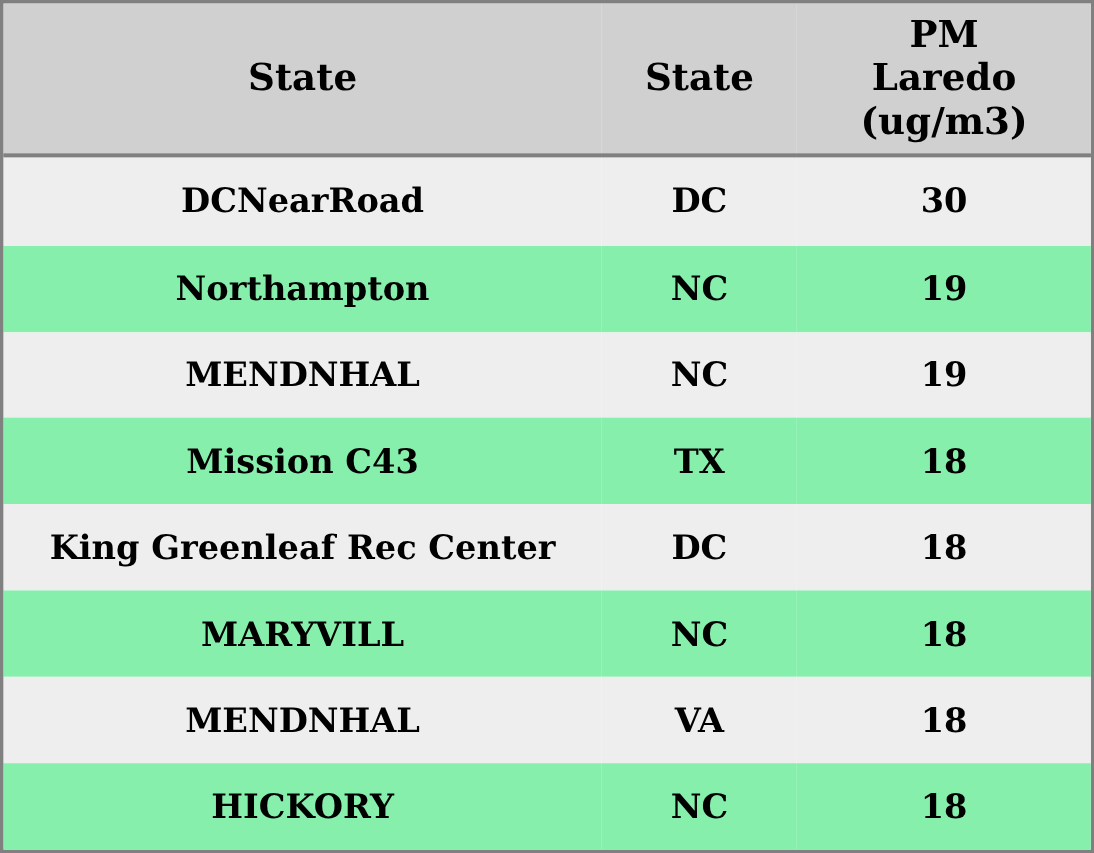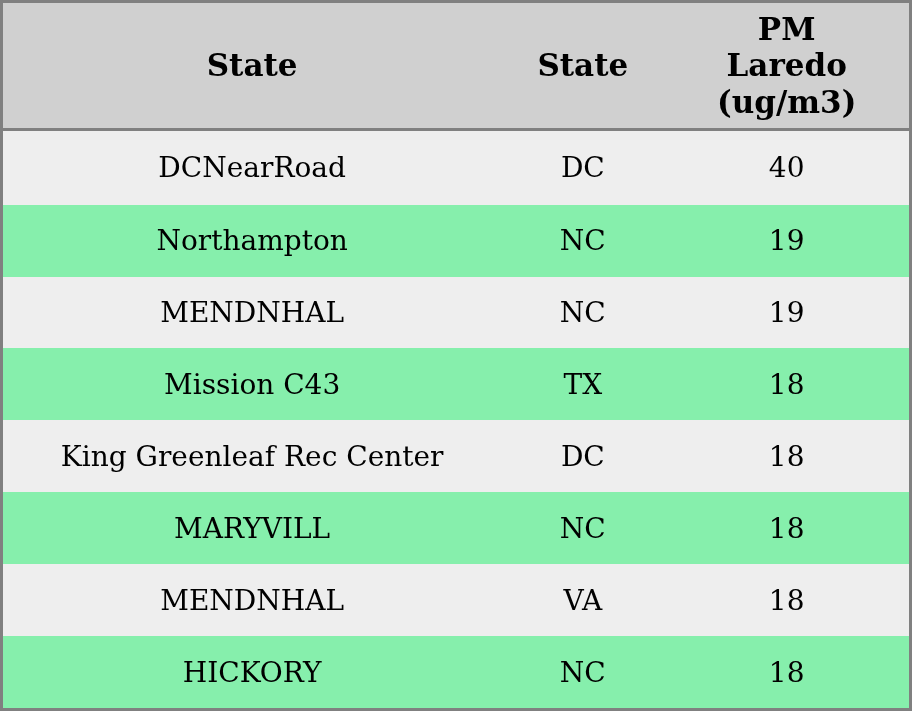--- a/index.html
+++ b/index.html
@@ -35,21 +35,21 @@
     font-size: 31px;
     font-weight: bold;
     text-align: center;
     vertical-align: middle;
     white-space: pre-line;
     line-height: 1.18;
     padding: 0;
   }
   tbody td {
     font-size: 28px;
-    font-weight: normal;
+    font-weight: bold;
     text-align: center;
     vertical-align: middle;
     padding: 0;
   }
   tbody tr { background: #86efac; }
   tbody tr:nth-child(odd) { background: #eeeeee; }
 </style>
 </head>
 <body>
 
@@ -66,21 +66,21 @@
         <th>State</th>
         <th>PM
 Laredo
 (ug/m3)</th>
       </tr>
     </thead>
     <tbody>
       <tr>
         <td>DCNearRoad</td>
         <td>DC</td>
-        <td>40</td>
+        <td>30</td>
       </tr>
       <tr>
         <td>Northampton</td>
         <td>NC</td>
         <td>19</td>
       </tr>
       <tr>
         <td>MENDNHAL</td>
         <td>NC</td>
         <td>19</td>

